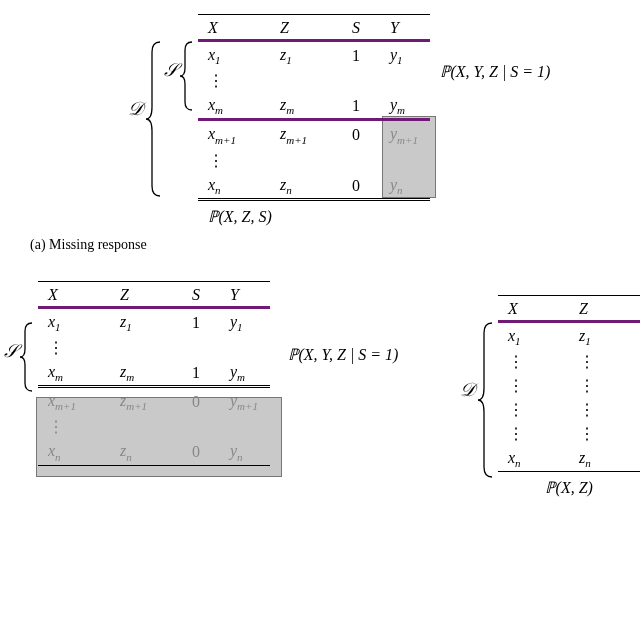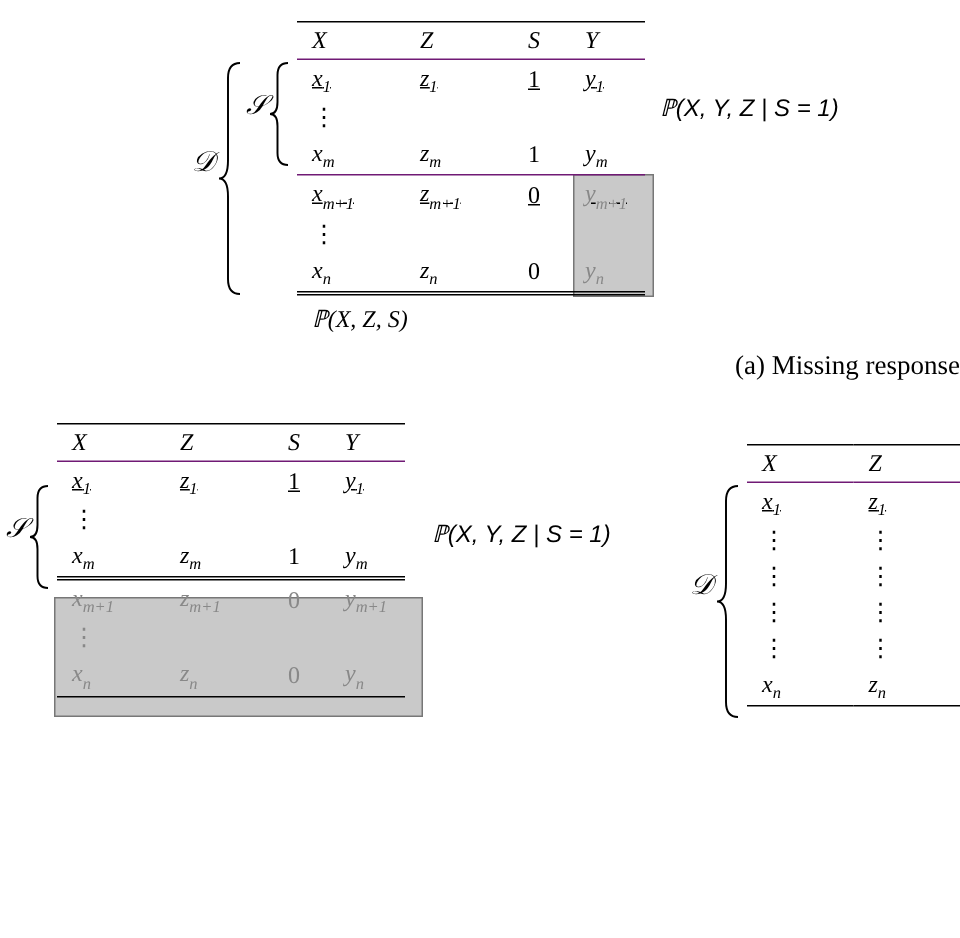--- a/index.html
+++ b/index.html
@@ -40,32 +40,32 @@
   }
   th { font-style: italic; }
   .col-x { width: 72px; }
   .col-z { width: 72px; }
   .col-s { width: 38px; }
   .col-y { width: 50px; }
   .sub { font-size: 11px; font-style: italic; vertical-align: sub; }
   .it { font-style: italic; }
   .rule-top    { border-top: 1.5px solid #000; }
   .rule-bottom { border-bottom: 1.5px solid #000; margin-top: 12px; }
-  .rule-mid    { border-top: 1px solid #701a75; text-decoration: underline; }
+  .rule-mid    { border-top: 3px solid #701a75; }
   .rule-dbl-top { border-top: 3px double #000; }
   .shade {
     position: absolute;
     background: #c9c9c9;
     border: 1px solid #777;
     z-index: 0;
   }
   td > span { position: relative; z-index: 1; }
   .faded { color: #888; }
-  .caption { text-align: right; font-size: 18px; margin-top: 8px; }
-  .dist { font-family: Liberation Sans, sans-serif; position:absolute; }
+  .caption { text-align: left; font-size: 14px; margin-top: 8px; }
+  .dist { font-family: Liberation Serif, serif; position:absolute; }
   .vdots { line-height: 10px; letter-spacing: 0; }
 </style>
 </head>
 <body>
 
 <div class="fig-wrap" style="position:relative; width:640px; padding-top:14px; padding-left:180px;">
 
   <div class="brace-label cal" style="left:128px; top:98px; font-size:19px;">𝒟</div>
   <div class="brace" style="left:146px; top:40px;">
     <svg width="16" height="158" viewBox="0 0 16 158">
@@ -229,16 +229,19 @@
       <td><span class="vdots">⋮</span></td>
     </tr>
     <tr>
       <td><span class="vdots">⋮</span></td>
       <td><span class="vdots">⋮</span></td>
     </tr>
     <tr class="rule-bottom">
       <td><span class="it">x</span><span class="sub">n</span></td>
       <td><span class="it">z</span><span class="sub">n</span></td>
     </tr>
+    <tr>
+      <td colspan="2" style="text-align:center; font-style:italic;" class="bb">ℙ(X, Z)</td>
+    </tr>
   </tbody>
     </table>
 
 </div>
 
 </body></html>

